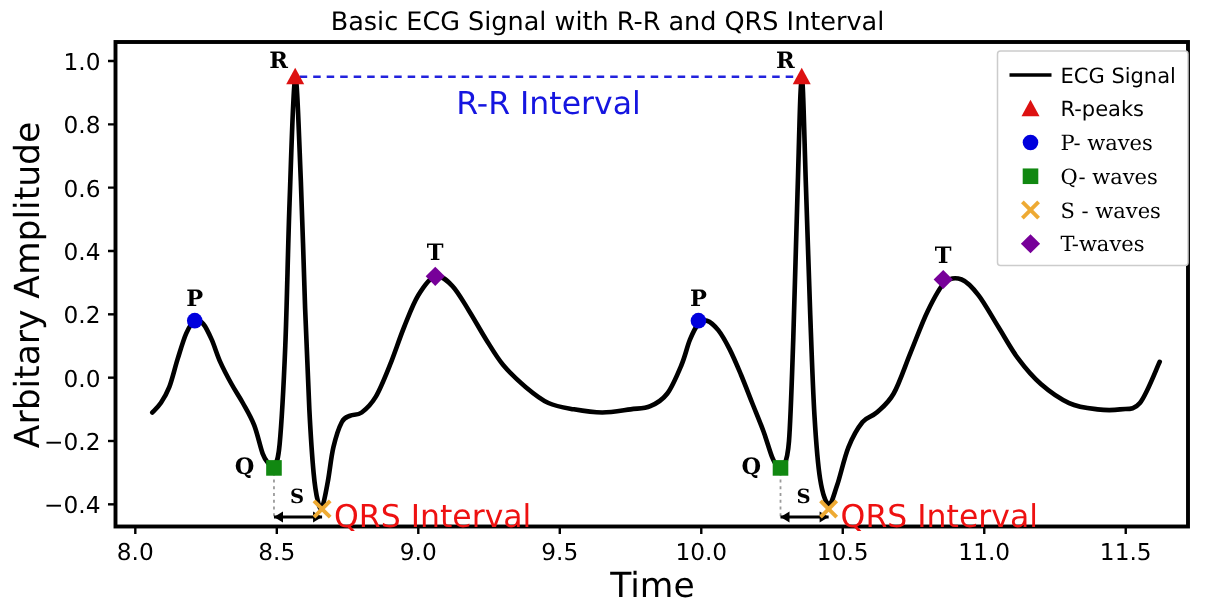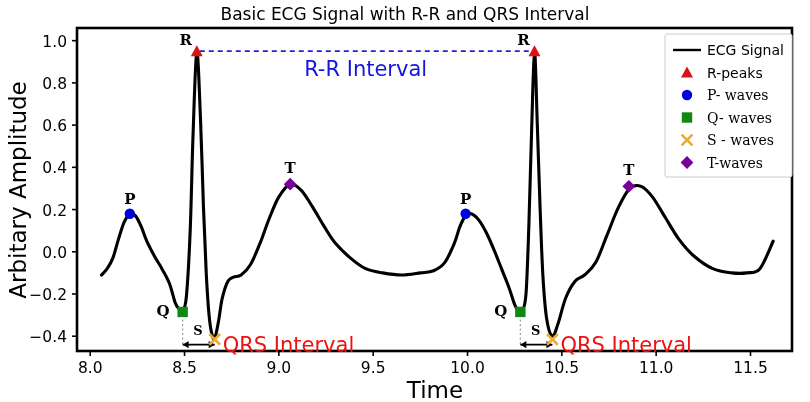--- a/index.html
+++ b/index.html
@@ -7,20 +7,21 @@
     padding: 0;
     background: #ffffff;
   }
   #page {
     position: relative;
     width: 810px;
     height: 402px;
     background: #ffffff;
     font-family: "DejaVu Sans", sans-serif;
     overflow: hidden;
+    border-radius: 16px;
   }
   #chart-svg {
     position: absolute;
     left: 0;
     top: 0;
     width: 810px;
     height: 402px;
     display: block;
   }
   .title-text {

